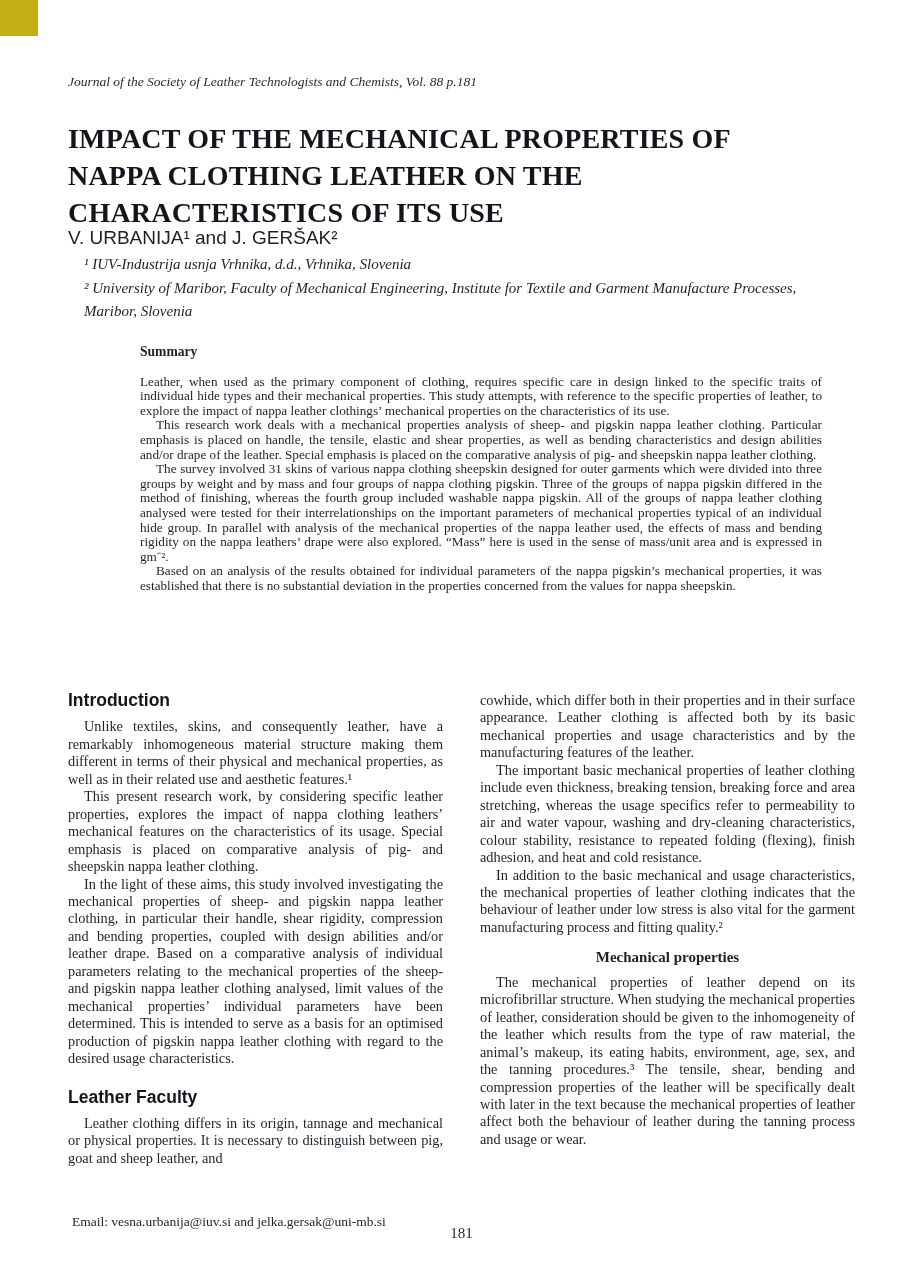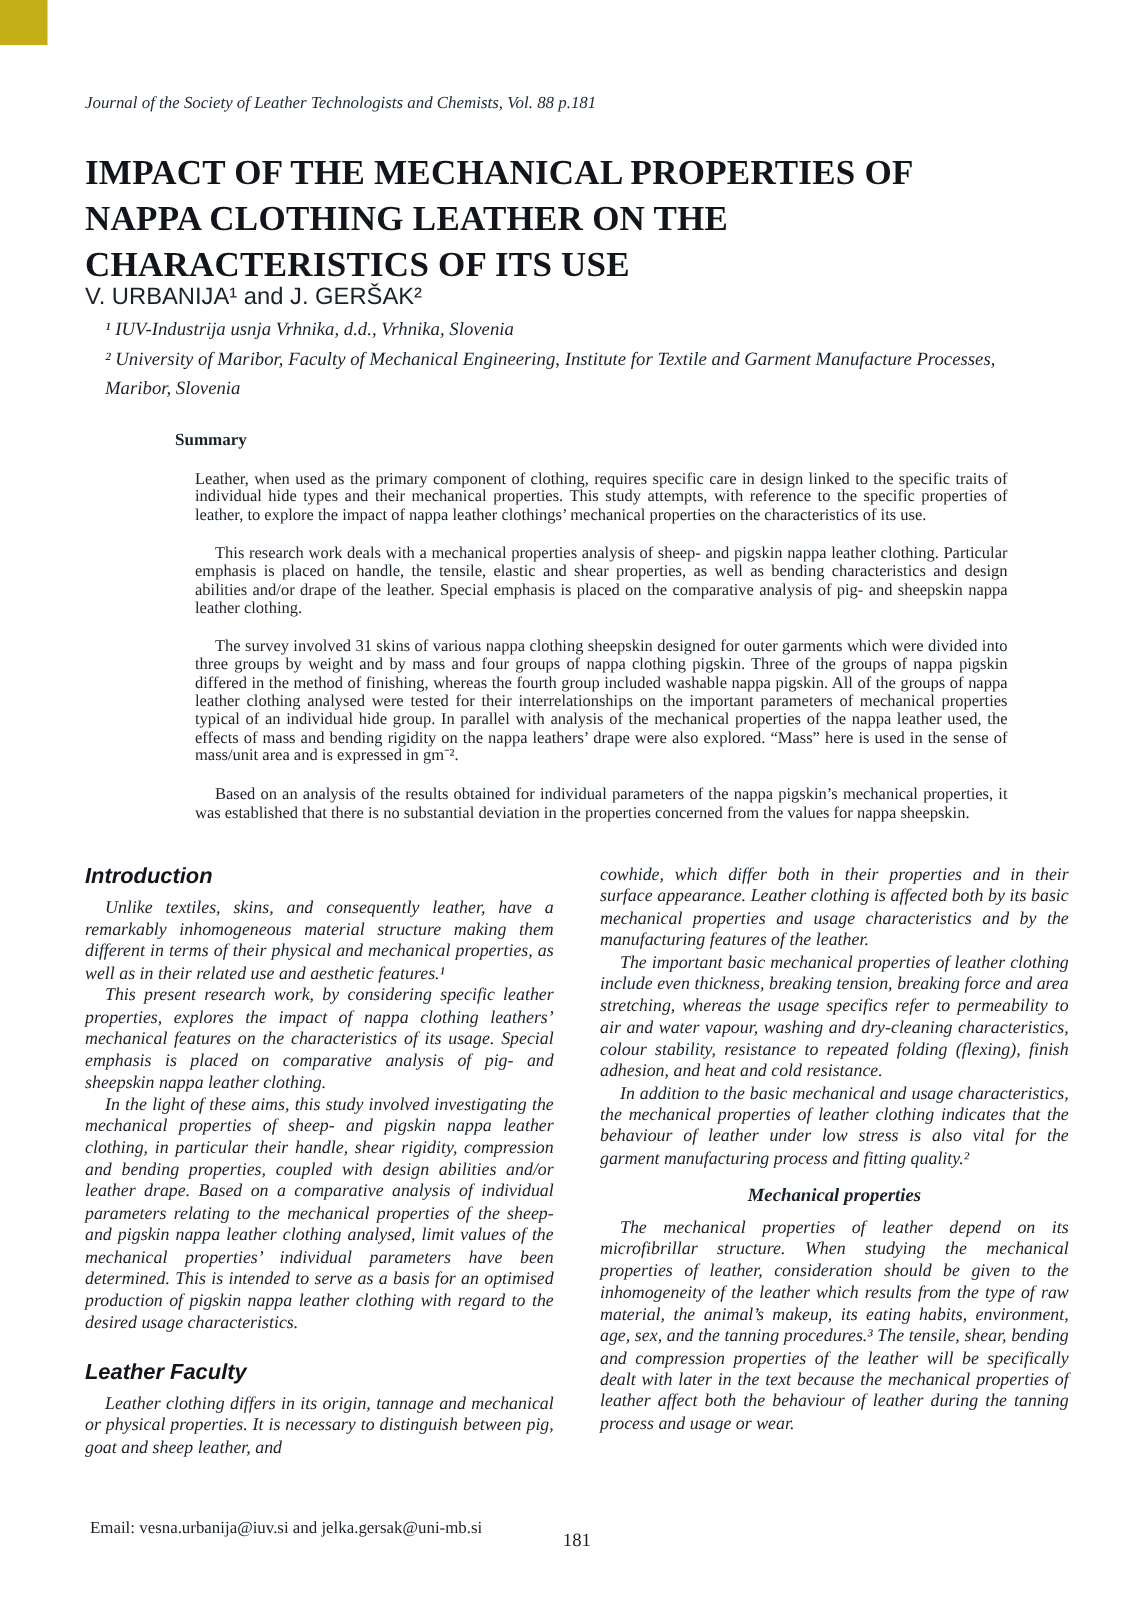--- a/index.html
+++ b/index.html
@@ -27,27 +27,27 @@
     position:absolute; left:68px; top:253px; width:745px;
     font-style:italic; font-size:15px; line-height:23.5px;margin-left:16px;
   }
   .summary-block {
     position:absolute; left:140px; top:345px; width:682px;
     font-size:13.2px; line-height:14.6px; text-align:justify;
   }
   .summary-heading {
     font-weight:bold; font-size:13.6px; margin:0 0 15px 0; text-align:left;
   }
-  .summary-block p { margin:16px; }
+  .summary-block p { margin:0; }
   .summary-block p.ind { text-indent:16px; }
   .columns {
     position:absolute; left:68px; top:692px; width:787px;
     display:flex; gap:37px;
   }
-  .col { width:375px; font-size:14.3px; line-height:17.45px; text-align:justify;font-style:italic; }
+  .col { width:375px; font-size:14.3px; line-height:17.45px; text-align:justify; }
   .col h2 {
     font-family:"Liberation Sans", sans-serif; font-weight:bold;
     font-size:17.5px; margin:0 0 9px 0; text-align:left; color:#12161c;
   }
   .col h2.second { margin-top:21px; }
   .col h3 {
     font-family:"Liberation Serif", serif; font-weight:bold;
     font-size:15px; margin:13px 0 7px 0; text-align:center;
   }
   .col p { margin:0; text-indent:16px; }

